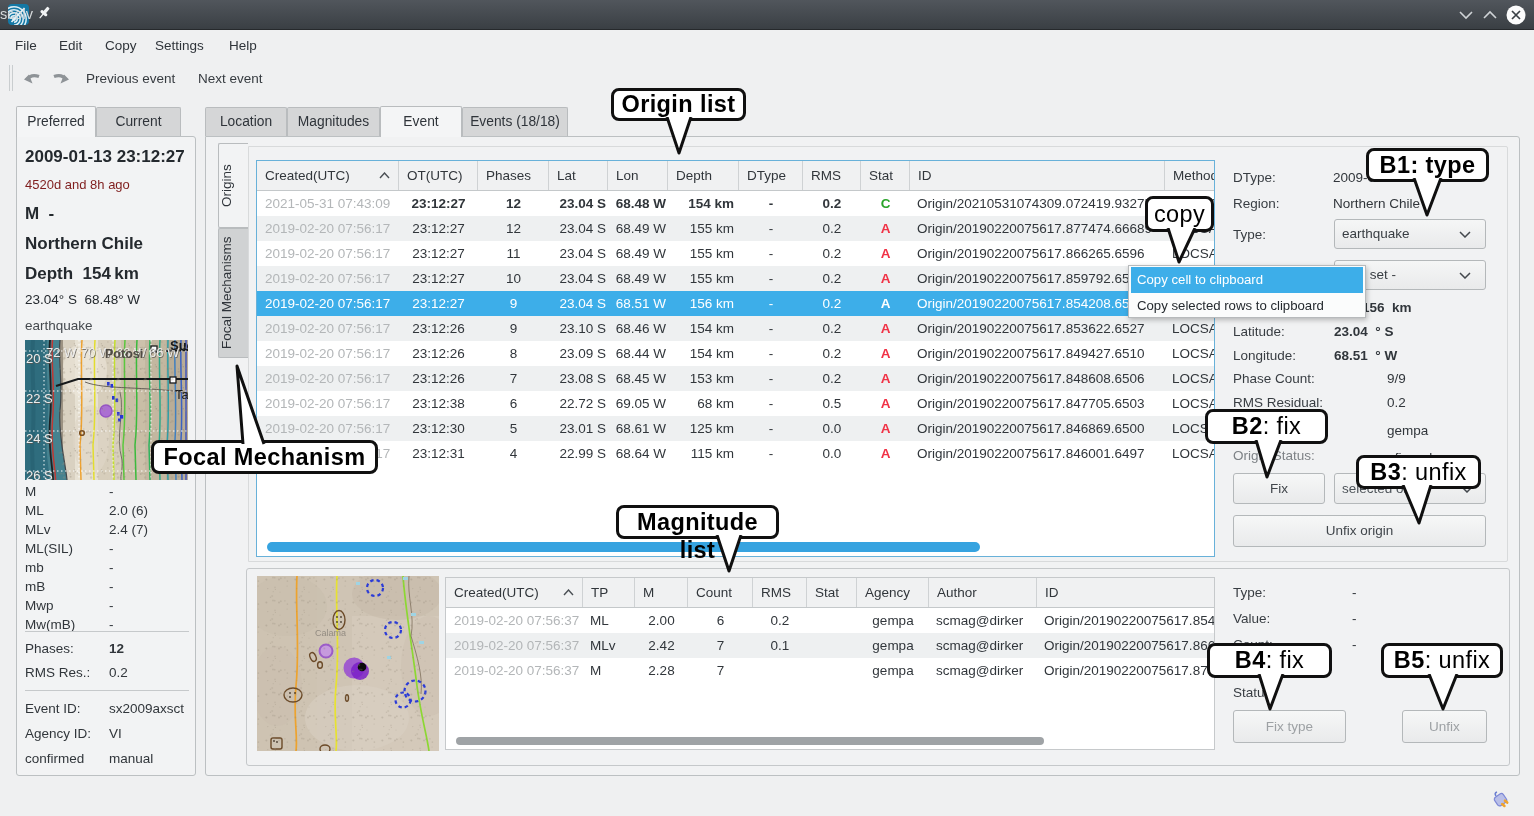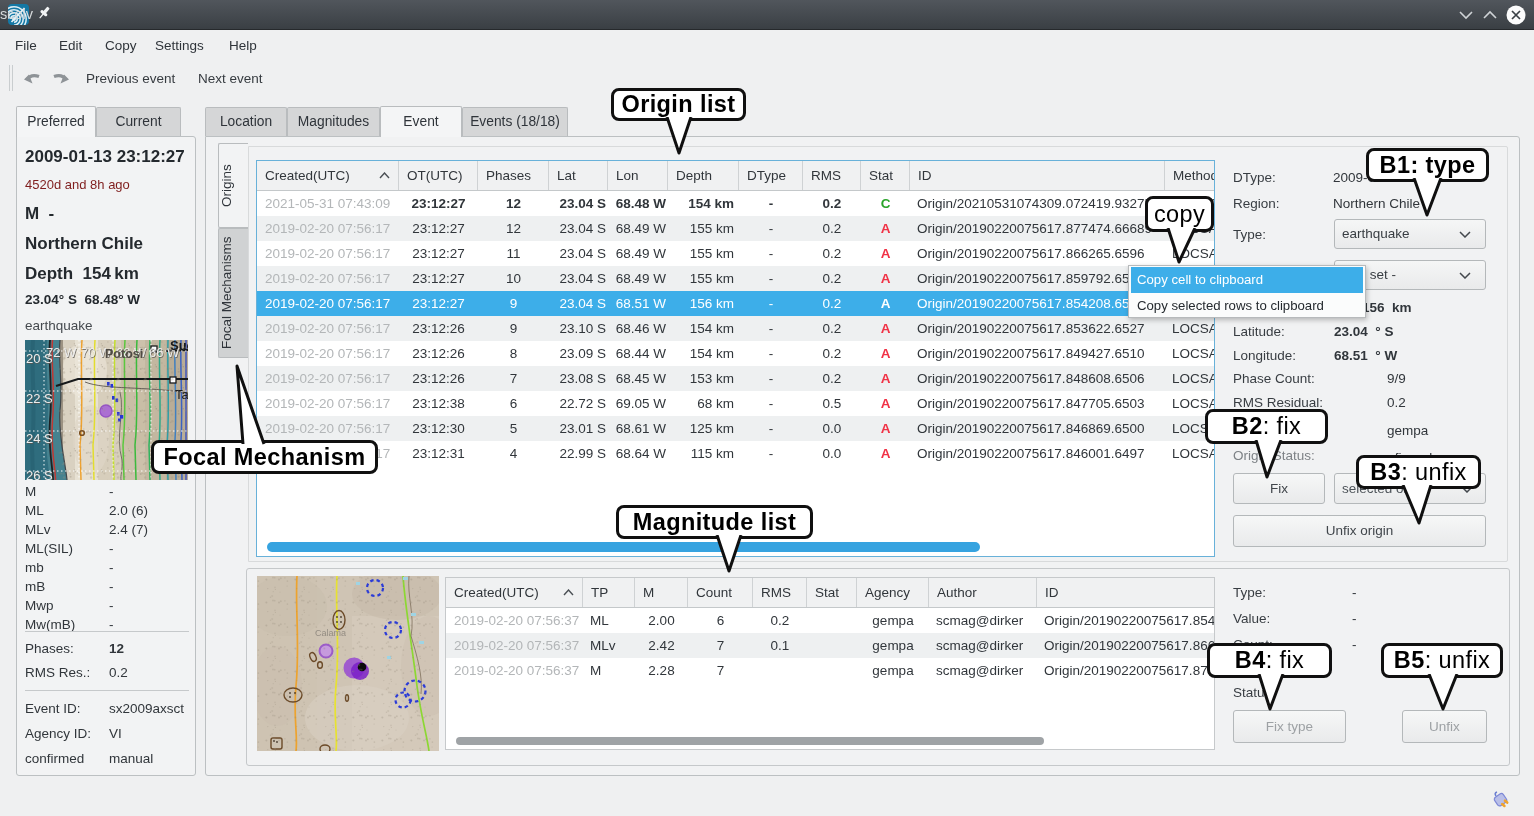--- a/index.html
+++ b/index.html
@@ -131,21 +131,21 @@
 </div>
 
 <div class="tab sel" style="left:16px;width:80px">Preferred</div>
 <div class="tab" style="left:96px;width:85px">Current</div>
 <div id="sidepanel">
   <div class="abs" style="left:8px;top:10px;font-size:17px;font-weight:bold;color:#24292e">2009-01-13 23:12:27</div>
   <div class="abs" style="left:8px;top:40px;font-size:13px;color:#7f1d1d">4520d and 8h ago</div>
   <div class="abs" style="left:8px;top:67px;font-size:17px;font-weight:bold;color:#24292e">M&nbsp;&nbsp;-</div>
   <div class="abs" style="left:8px;top:97px;font-size:17px;font-weight:bold;color:#24292e">Northern Chile</div>
   <div class="abs" style="left:8px;top:127px;font-size:17px;font-weight:bold;color:#24292e">Depth&nbsp; 154 km</div>
-  <div class="abs" style="left:8px;top:155px;font-size:13.5px;font-weight:bold;color:#24292e">23.04° S&nbsp;&nbsp;68.48° W</div>
+  <div class="abs" style="left:8px;top:155px;font-size:13.5px;font-weight:normal;color:#24292e">23.04° S&nbsp;&nbsp;68.48° W</div>
   <div class="abs" style="left:8px;top:181px;font-size:13.5px;color:#45494e">earthquake</div>
   <div class="abs" id="sidemap" style="left:8px;top:203px;width:163px;height:140px;overflow:hidden">
   <svg width="163" height="140" viewBox="0 0 163 140">
     <defs>
             <pattern id="spk2" width="27" height="21" patternUnits="userSpaceOnUse">
       <circle cx="9.2" cy="7.4" r="0.9" fill="#9c927f"></circle>
               <circle cx="1.9" cy="2.0" r="0.7" fill="#857b6a"></circle>
               <circle cx="1.6" cy="14.7" r="1.0" fill="#9c927f"></circle>
               <circle cx="7.7" cy="8.1" r="1.0" fill="#857b6a"></circle>
               <circle cx="25.4" cy="7.5" r="1.0" fill="#9c927f"></circle>
@@ -665,21 +665,21 @@
   <div class="co" style="left:1205px;top:409px;width:123px;height:35px;line-height:29px"><b>B2</b><span style="font-weight:normal">: fix</span></div>
   <svg class="abs" style="left:1252px;top:440px;z-index:61" width="34" height="42">
         <path d="M4,0 L15,37 L29,0" fill="#fff" stroke="#101010" stroke-width="3" stroke-linejoin="round"></path>
       </svg>
 
   <div class="co" style="left:1356px;top:455px;width:125px;height:34px;line-height:28px"><b>B3</b><span style="font-weight:normal">: unfix</span></div>
   <svg class="abs" style="left:1399px;top:485px;z-index:61" width="36" height="42">
         <path d="M4,0 L20,38 L32,0" fill="#fff" stroke="#101010" stroke-width="3" stroke-linejoin="round"></path>
       </svg>
 
-  <div class="co" style="left:616px;top:505px;width:197px;height:34px;line-height:28px">Magnitude list</div>
+  <div class="co" style="left:616px;top:505px;width:163px;height:34px;line-height:28px">Magnitude list</div>
   <svg class="abs" style="left:713px;top:535px;z-index:61" width="32" height="40">
         <path d="M4,0 L16,36 L28,0" fill="#fff" stroke="#101010" stroke-width="3" stroke-linejoin="round"></path>
       </svg>
 
   <div class="co" style="left:1207px;top:643px;width:125px;height:35px;line-height:29px"><b>B4</b><span style="font-weight:normal">: fix</span></div>
   <svg class="abs" style="left:1255px;top:674px;z-index:61" width="34" height="40">
         <path d="M4,0 L15,35 L28,0" fill="#fff" stroke="#101010" stroke-width="3" stroke-linejoin="round"></path>
       </svg>
 
   <div class="co" style="left:1381px;top:643px;width:122px;height:35px;line-height:29px"><b>B5</b><span style="font-weight:normal">: unfix</span></div>

